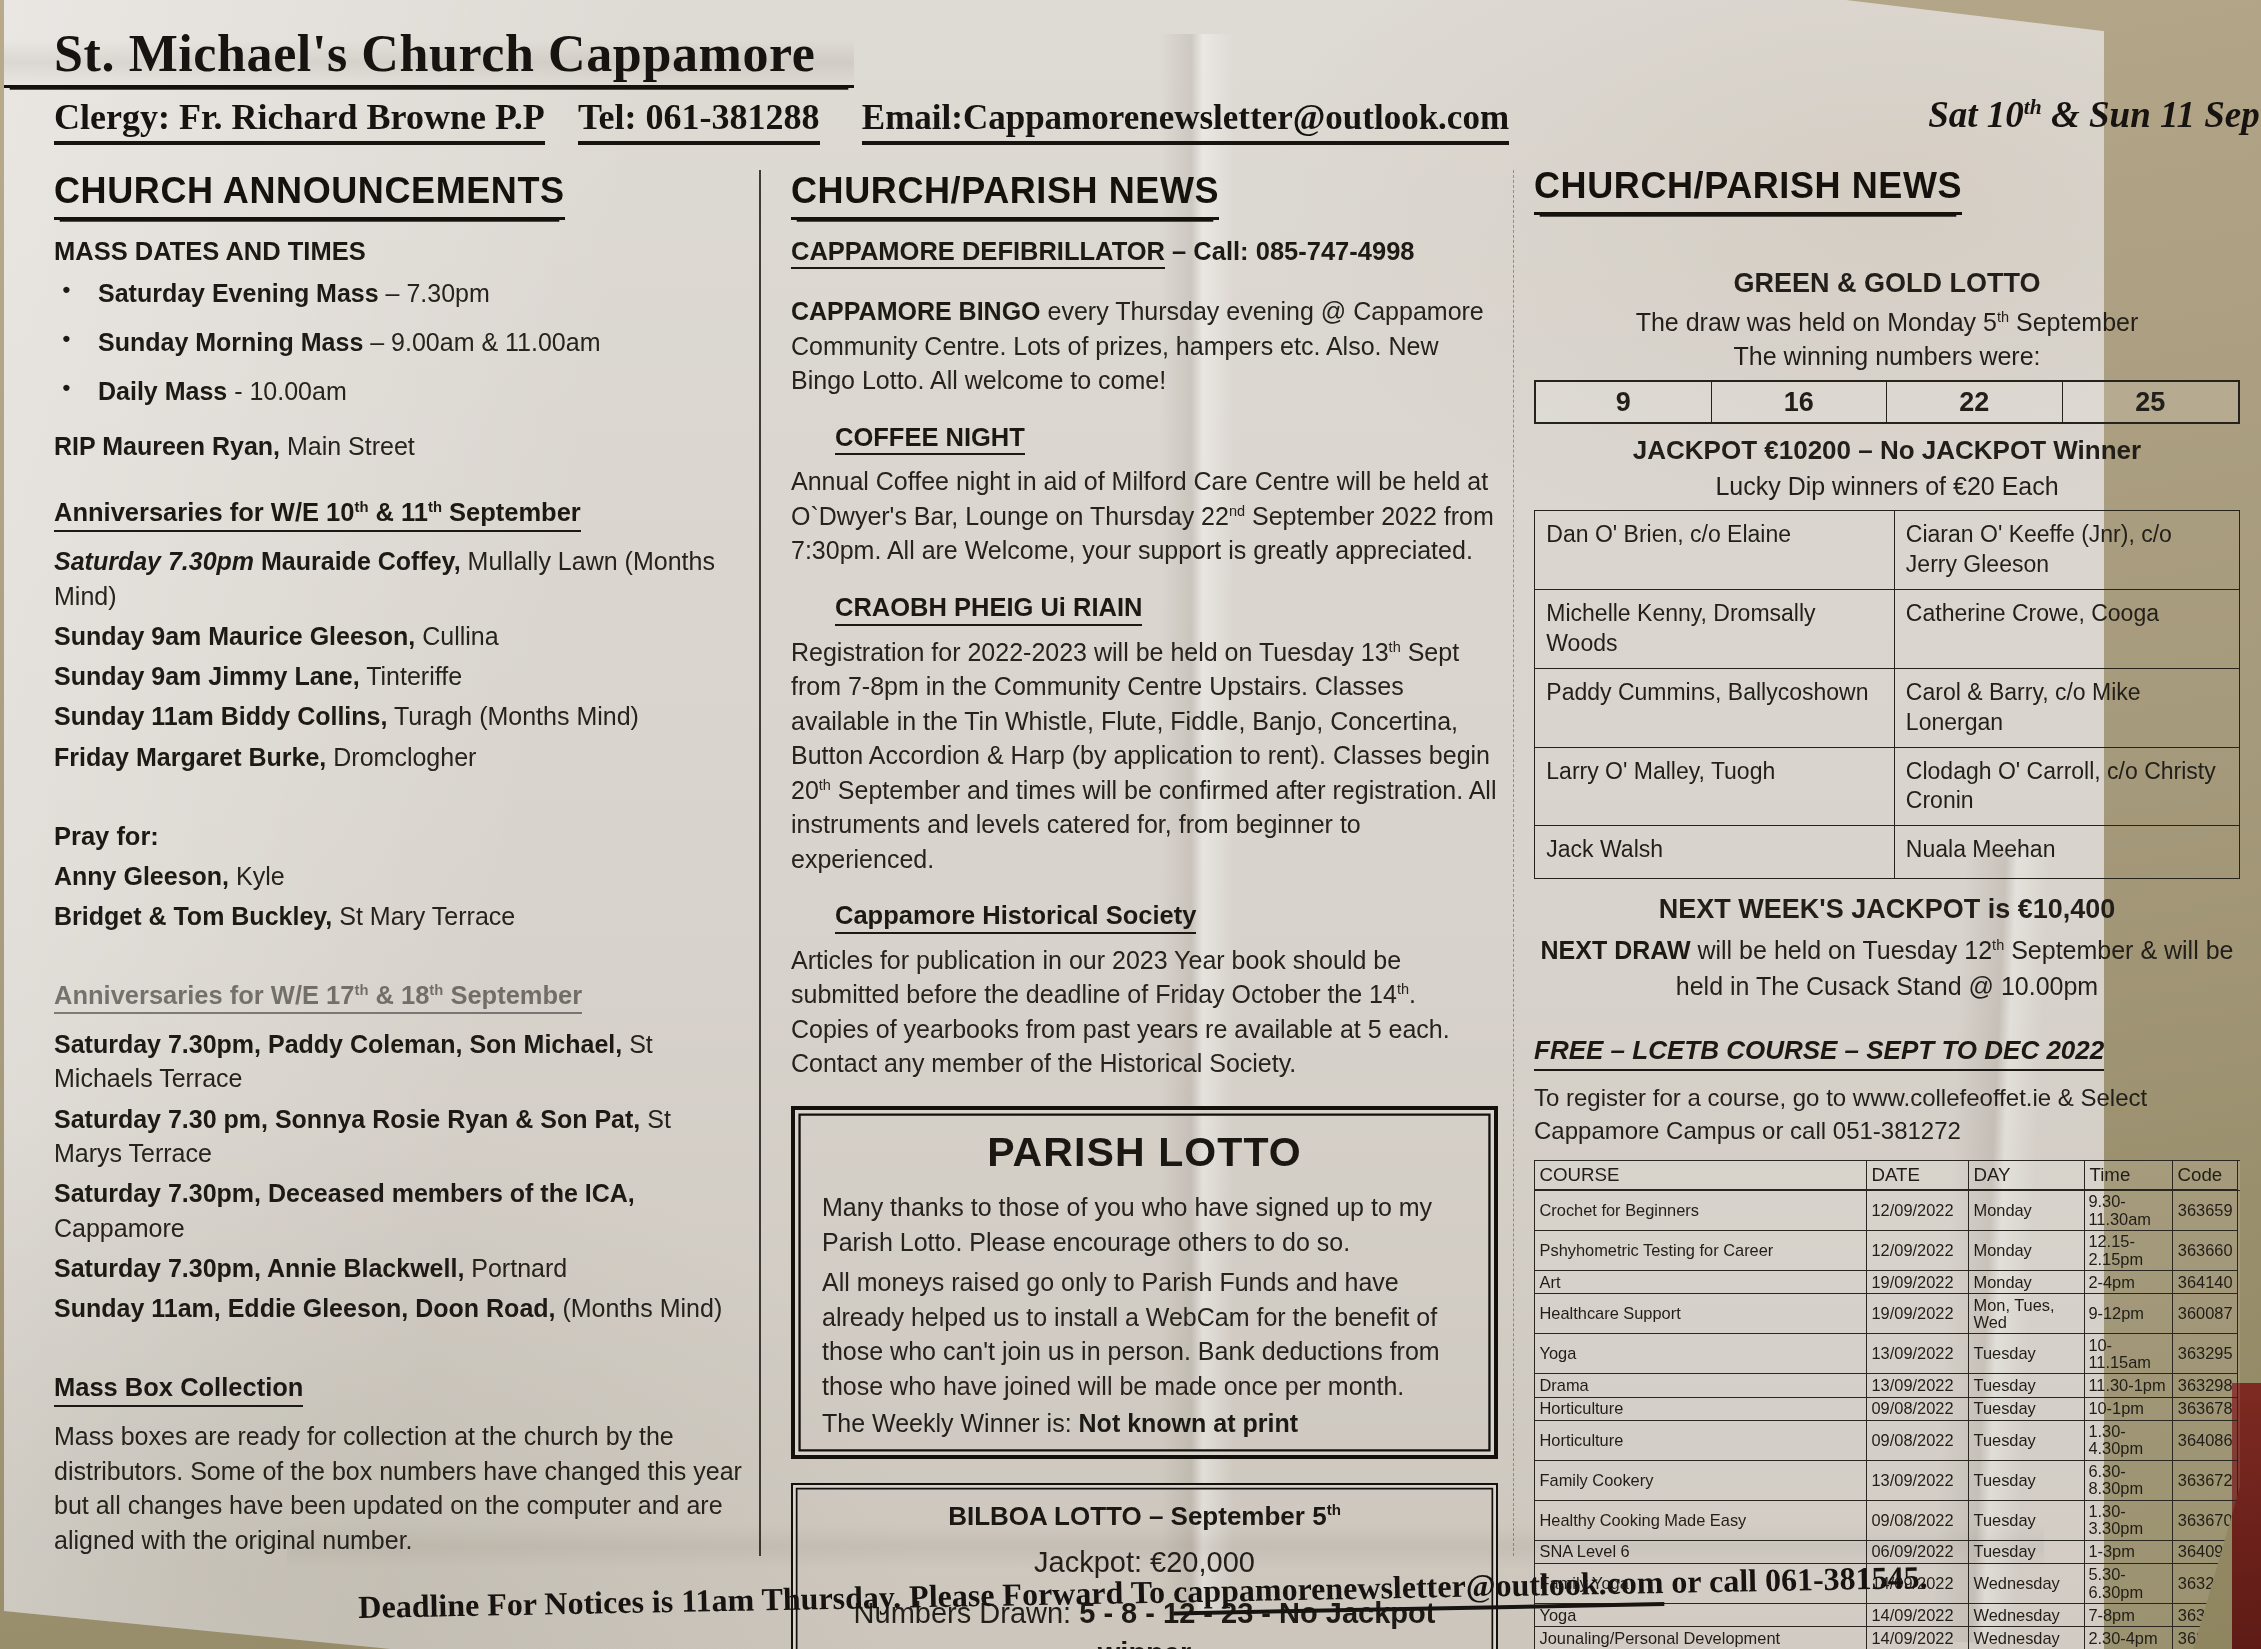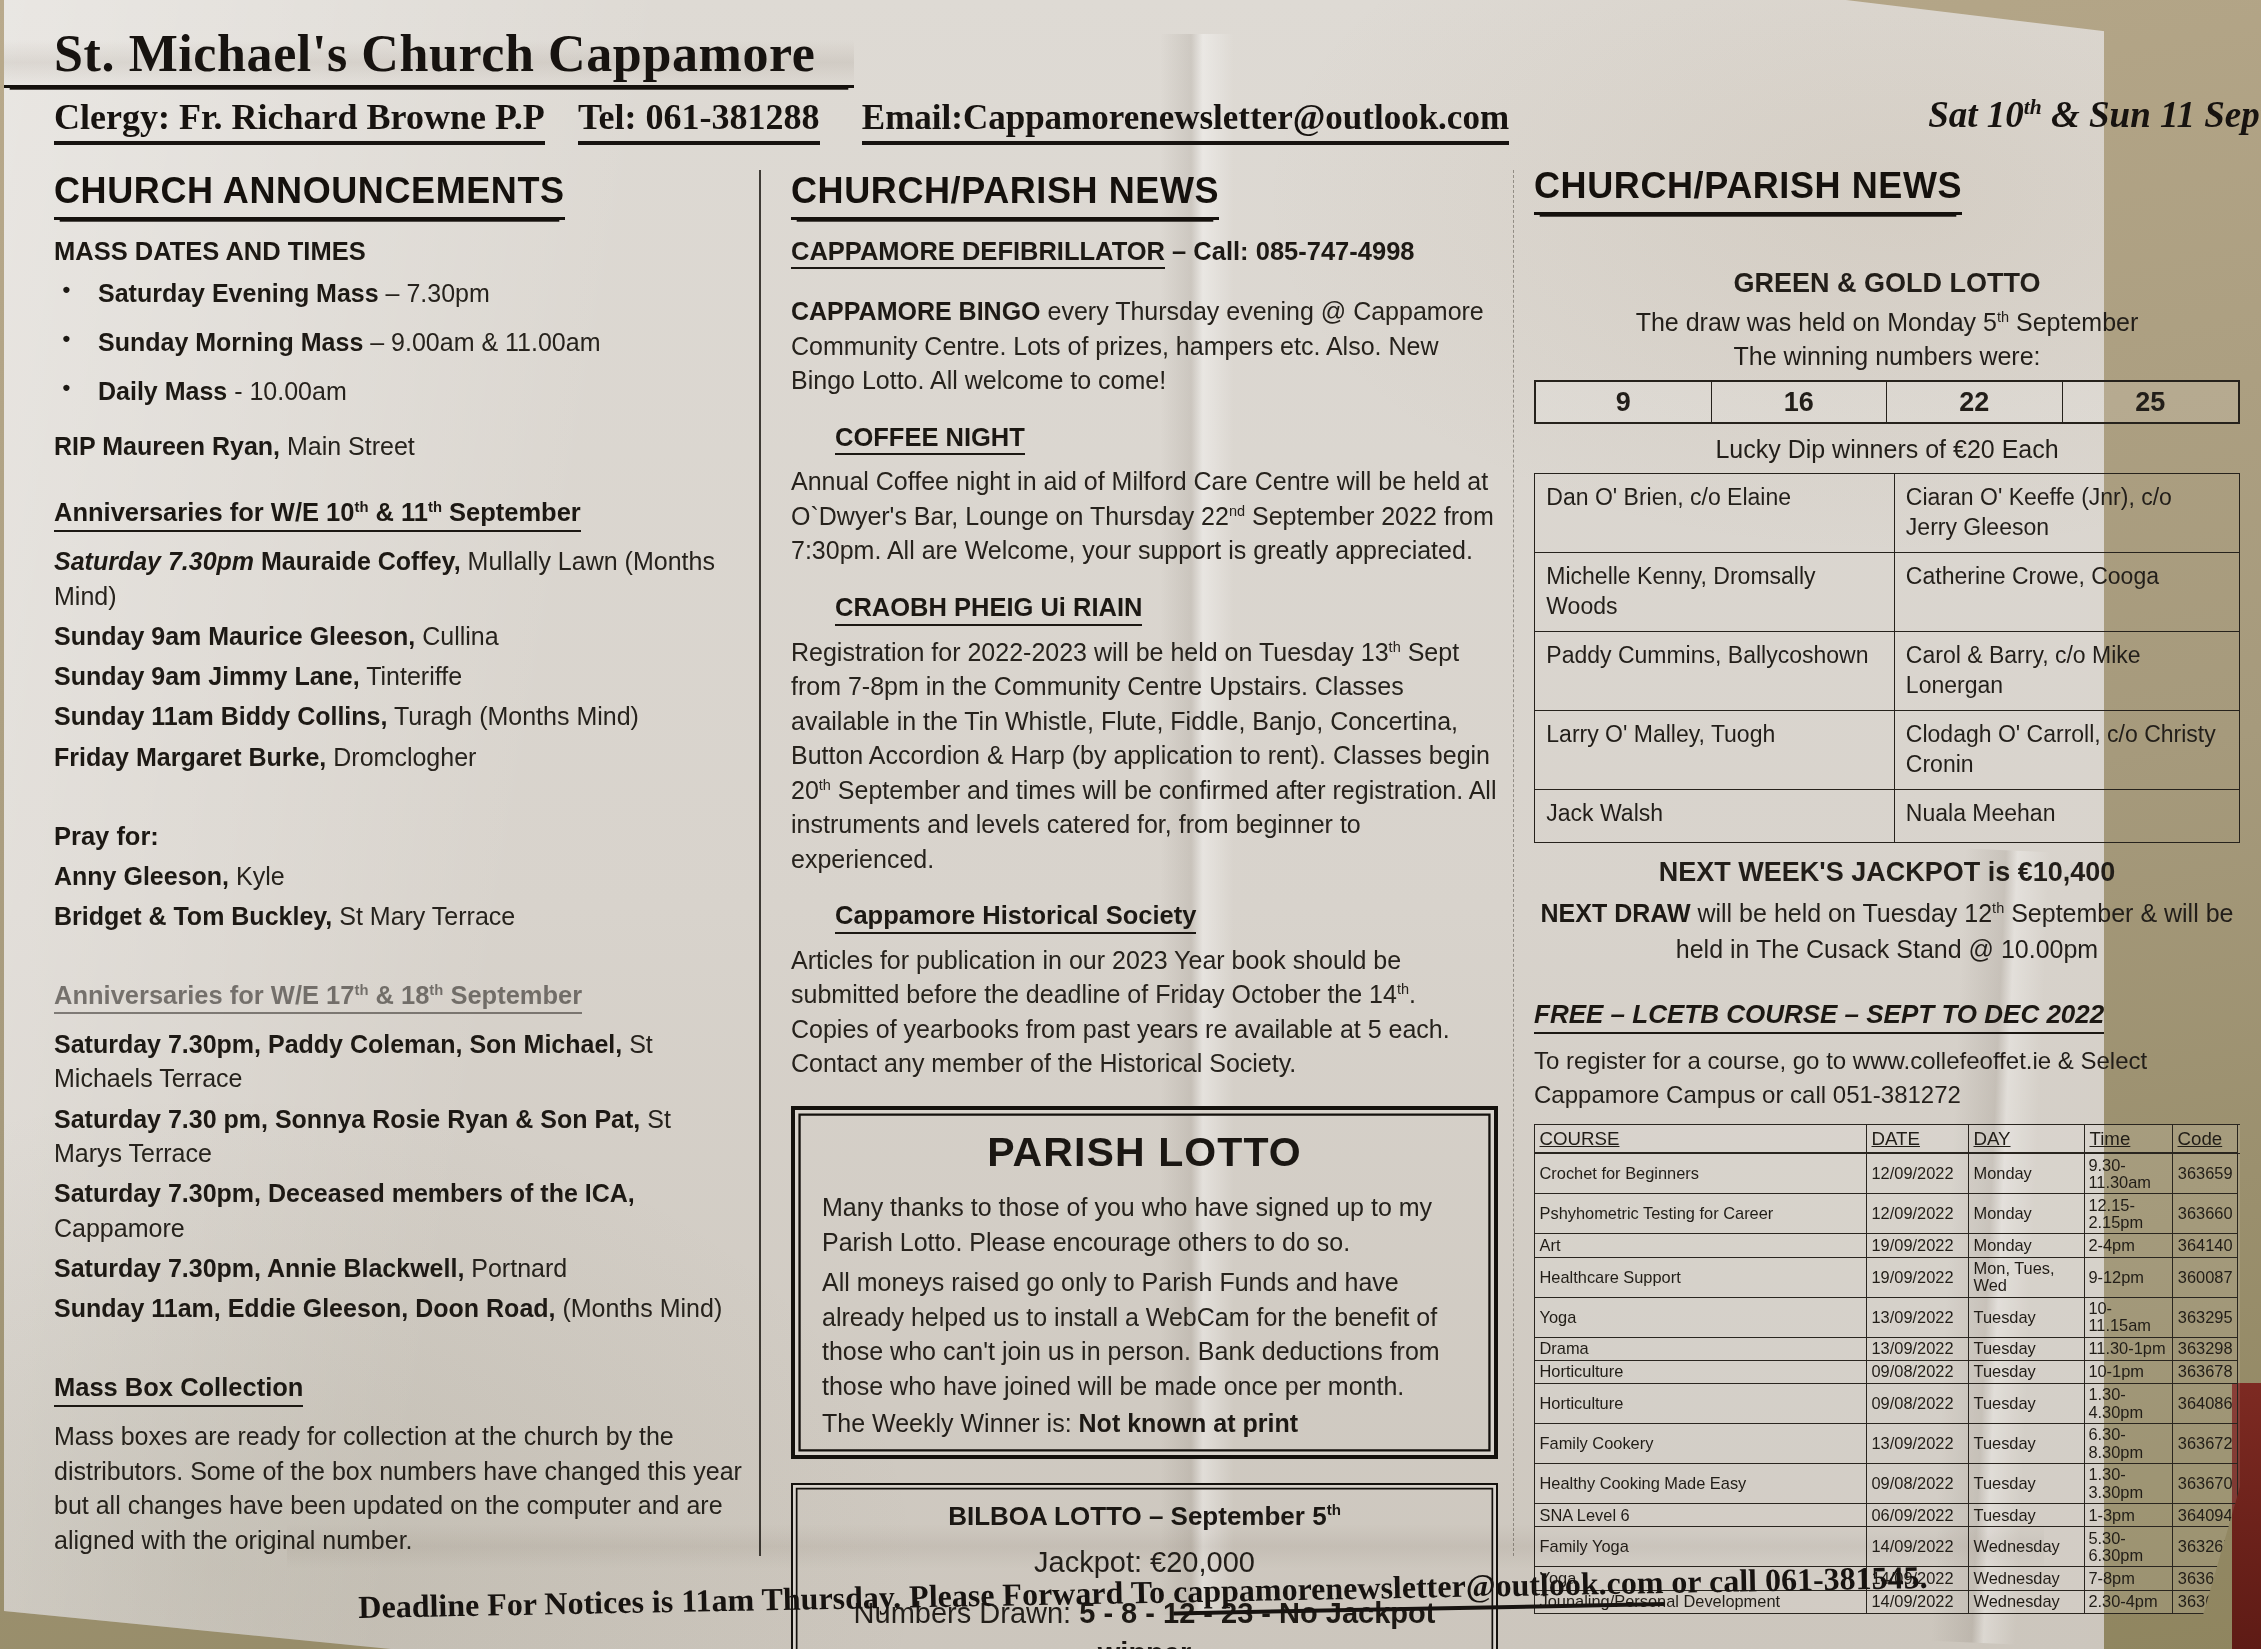--- a/index.html
+++ b/index.html
@@ -87,21 +87,21 @@
   .winners-grid .tcell{border-right:1.7px solid #26221c;border-bottom:1.7px solid #26221c;padding:9px 11.3px;font-size:23px;line-height:1.3;min-height:34px;}
   .next-jackpot{font-weight:700;font-size:27px;margin:8px 0 6.8px 0;}
   .next-draw{font-size:25px;line-height:1.45;margin-bottom:31px;}
   .lcetb-head{font-weight:700;font-style:italic;font-size:26px;border-bottom:2.8px solid #1c1813;display:inline-block;padding-bottom:2.3px;margin-bottom:10.2px;color:#1c1813;}
   .register-line{font-size:24px;line-height:1.4;margin-bottom:12.5px;}
   .course-grid{display:grid;grid-template-columns:332px 102px 116px 88px 65px;border-left:1.7px solid #29251f;border-top:1.7px solid #29251f;background:rgba(255,255,255,.10);}
   .course-grid .trow{display:contents;}
   .course-grid .tcell{border-right:1.1px solid #29251f;border-bottom:1.1px solid #29251f;font-size:16.4px;line-height:1.05;padding:2.3px 4.5px;min-height:17.6px;display:flex;align-items:center;color:#211d17;}
   .course-grid .tcell.c3{padding-left:3.4px;}
   .course-grid .tcell.c4{justify-content:flex-end;}
-  .course-grid.head .tcell{font-size:18.7px;min-height:23px;text-decoration:underline;}
+  .course-grid.head .tcell{font-size:18.7px;min-height:23px;}
 
   
   .footer{position:absolute;left:317px;top:1574px;width:1644px;transform:rotate(-1.1deg);
     font-family:"Liberation Serif",serif;font-weight:700;font-size:32px;color:#171310;text-align:center;}
   .footer .femail{border-bottom:4px solid #171310;padding-bottom:2.3px;}
 </style>
 </head>
 <body>
 
 <div class="side-object"></div>
@@ -217,20 +217,21 @@
     <div class="center gg-line">The draw was held on Monday 5<sup>th</sup> September</div>
     <div class="center gg-line">The winning numbers were:</div>
 
     <div class="numbers-grid">
         <div class="cell">9</div>
         <div class="cell">16</div>
         <div class="cell">22</div>
         <div class="cell">25</div>
       </div>
 
+    <div class="center gg-jackpot">JACKPOT €10200 – No  JACKPOT Winner</div>
     <div class="center gg-line">Lucky Dip winners of €20 Each</div>
 
     <div class="winners-grid">
         <div class="trow"><div class="tcell c0">Dan O' Brien, c/o Elaine</div><div class="tcell c1">Ciaran O' Keeffe (Jnr), c/o Jerry Gleeson</div></div>
         <div class="trow"><div class="tcell c0">Michelle Kenny, Dromsally Woods</div><div class="tcell c1">Catherine Crowe, Cooga</div></div>
         <div class="trow"><div class="tcell c0">Paddy Cummins, Ballycoshown</div><div class="tcell c1">Carol &amp; Barry, c/o Mike Lonergan</div></div>
         <div class="trow"><div class="tcell c0">Larry O' Malley, Tuogh</div><div class="tcell c1">Clodagh O' Carroll, c/o Christy Cronin</div></div>
         <div class="trow"><div class="tcell c0">Jack Walsh</div><div class="tcell c1">Nuala Meehan</div></div>
       </div>
 

